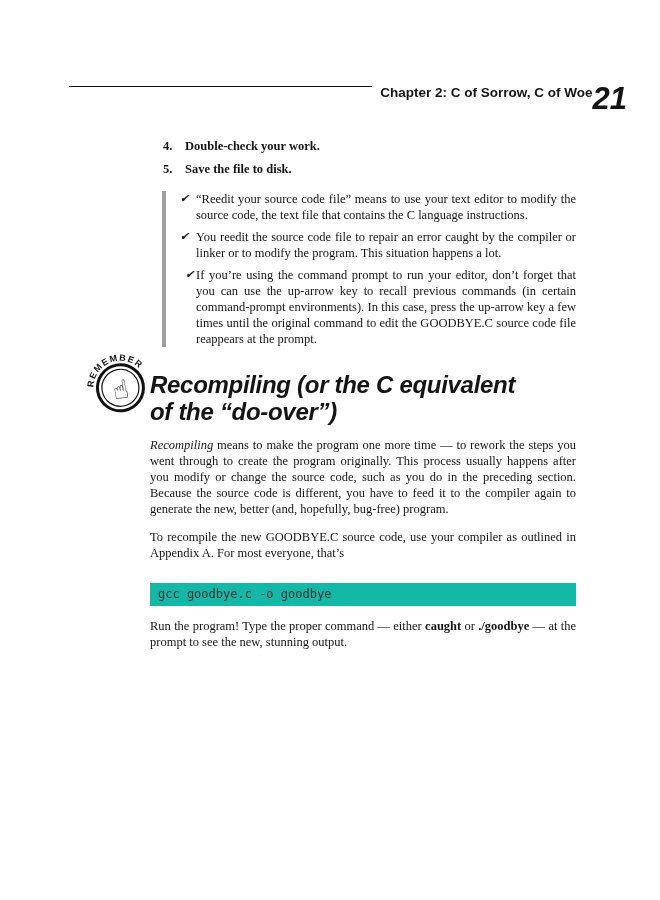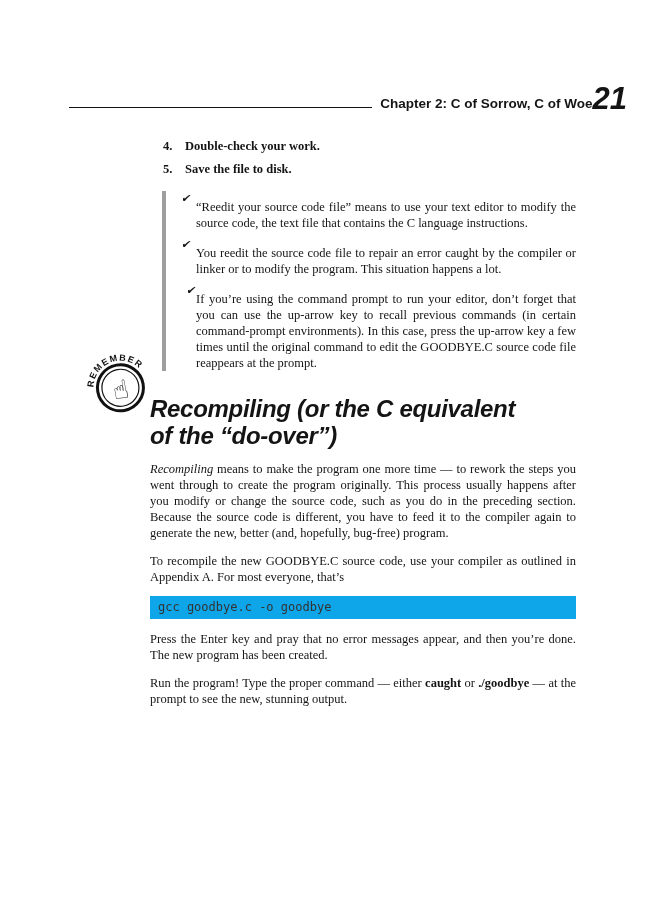--- a/index.html
+++ b/index.html
@@ -9,21 +9,21 @@
     font-family:"Liberation Serif", serif;
     color:#141414;
     position:relative;
     overflow:hidden;
   }
   .page { position:absolute; inset:0; background:#fff; }
 
   
   .running-header {
     position:absolute; top:86px; left:69px; right:33px;
-    display:flex; align-items:flex-end;
+    display:flex; 
   }
   .header-rule {
     flex:1 1 auto; height:0;
     border-bottom:1.6px solid #111;
     margin-bottom:4px; margin-right:8px;
   }
   .chapter-title {
     font-family:"Liberation Sans", sans-serif;
     font-weight:bold; font-size:13.5px; line-height:1;
     padding-bottom:2px; white-space:nowrap;
@@ -64,41 +64,41 @@
     padding-left:13px;
   }
   .bullet { display:flex; margin-bottom:6px; }
   .bullet:last-child { margin-bottom:0; }
   .bullet-check {
     flex:0 0 17px; width:17px;
     font-family:"DejaVu Sans", sans-serif;
     font-weight:bold; font-size:11px; line-height:16px;
     transform:skewX(-12deg);
   }
-  .bullet-text { flex:1; font-size:12.5px; line-height:16px; text-align:justify;margin-top:8px; }
+  .bullet-text { flex:1; font-size:12.5px; line-height:16px; text-align:justify; }
 
   
   .remember-icon {
     position:absolute; left:82px; top:330px; width:72px; height:88px;
     transform:rotate(-10deg);
   }
 
   
   .section-heading {
     margin-top:24px;
     font-family:"Liberation Sans", sans-serif;
     font-weight:bold; font-style:italic;
     font-size:24px; line-height:27px;
     letter-spacing:-0.3px;
   }
 
   
   .code-line {
-    margin-top:11px;
-    background:#0ea5e9;
+    margin-top:22px;
+    background:#14b8a6;
     font-family:"DejaVu Sans Mono","Liberation Mono", monospace;
     font-size:12px; line-height:15px;
     color:#333;
     padding:4px 8px;
   }
 </style>
 </head>
 <body>
 
 <div class="page">
@@ -154,21 +154,20 @@
     </div>
 
     <div class="para">
       <span class="ital">Recompiling</span><span> means to make the program one more time — to rework the steps you went through to create the program originally. This process usually happens after you modify or change the source code, such as you do in the preceding section. Because the source code is different, you have to feed it to the compiler again to generate the new, better (and, hopefully, bug-free) program.</span>
     </div>
 
     <div class="para">To recompile the new GOODBYE.C source code, use your compiler as outlined in Appendix A. For most everyone, that’s</div>
 
     <div class="code-line">gcc goodbye.c -o goodbye</div>
 
-    <div class="para">Press the Enter key and pray that no error messages appear, and then you’re done. The new program has been created.</div>
 
     <div class="para">
       <span>Run the program! Type the proper command — either </span><span class="bld">caught</span><span> or </span><span class="bld">./goodbye</span><span> — at the prompt to see the new, stunning output.</span>
     </div>
 
 
   </div>
 </div>
 
 </body></html>

